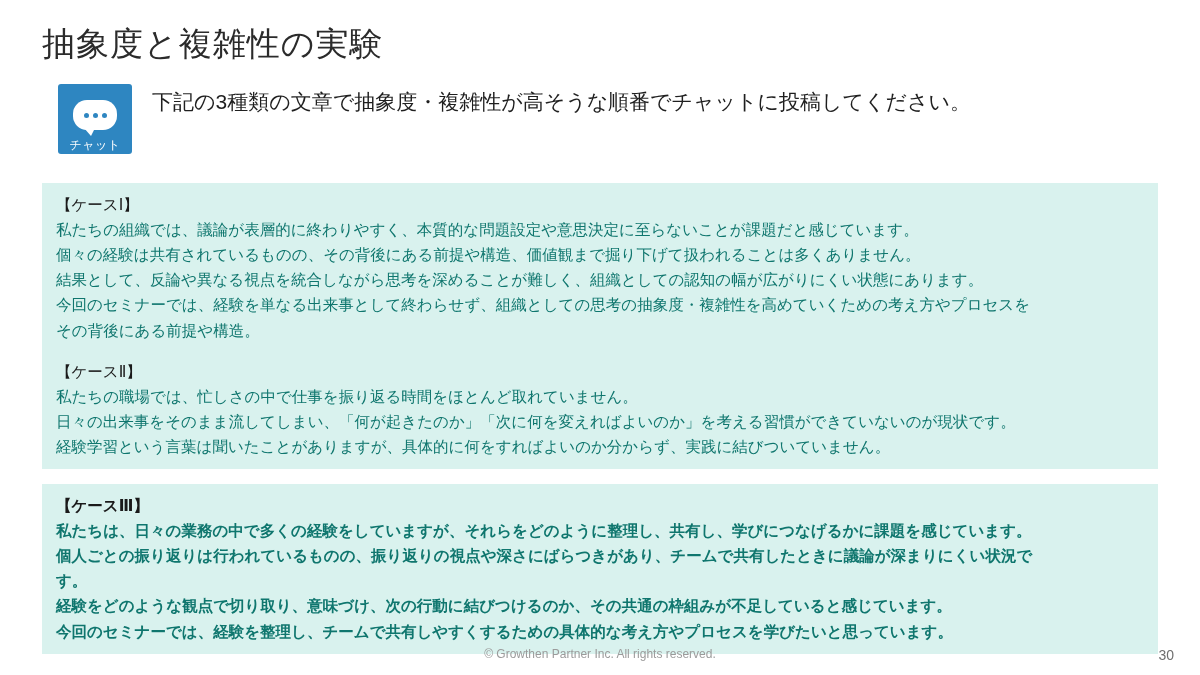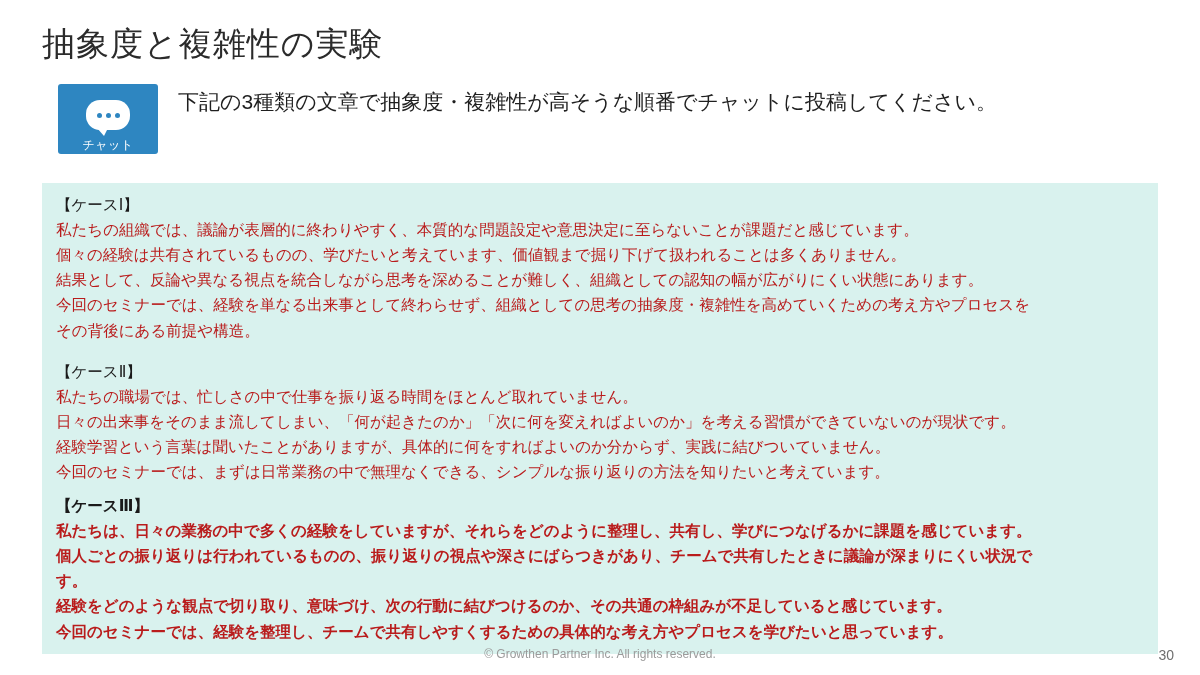--- a/index.html
+++ b/index.html
@@ -33,21 +33,21 @@
   }
   .instruction-block {
     position: absolute;
     left: 58px;
     top: 84px;
     width: 1100px;
     display: flex;
     align-items: flex-start;
   }
   .chat-badge {
-    width: 100px;
+    width: 74px;
     height: 70px;
     background: #2e86c1;
     border-radius: 3px;
     display: flex;
     flex-direction: column;
     align-items: center;
     justify-content: center;
     flex: 0 0 auto;
     padding-top: 16px;
     box-sizing: border-box;
@@ -109,21 +109,21 @@
   #case2 { top: 350px; }
   #case3 { top: 484px; font-weight: bold; }
   .case-title {
     font-size: 15.5px;
     line-height: 1.62;
     color: #1a1a1a;
   }
   .case-line {
     font-size: 15.5px;
     line-height: 1.62;
-    color: #b91c1c;
+    color: #0f766e;
   }
   .footer {
     position: absolute;
     left: 0;
     right: 0;
     bottom: 14px;
     text-align: center;
     font-size: 12px;
     color: #9b9b9b;
   }
@@ -152,32 +152,31 @@
       <div class="chat-label">チャット</div>
     </div>
     <div class="instruction-text">
       <div>下記の3種類の文章で抽象度・複雑性が高そうな順番でチャットに投稿してください。</div>
     </div>
   </div>
 
   <div class="case-box" id="case1">
     <div class="case-title">【ケースⅠ】</div>
     <div class="case-line">私たちの組織では、議論が表層的に終わりやすく、本質的な問題設定や意思決定に至らないことが課題だと感じています。</div>
-    <div class="case-line">個々の経験は共有されているものの、学びたいと考えています、価値観まで掘り下げて扱われることは多くありません。</div>
+    <div class="case-line">個々の経験は共有されているものの、その背後にある前提や構造、価値観まで掘り下げて扱われることは多くありません。</div>
     <div class="case-line">結果として、反論や異なる視点を統合しながら思考を深めることが難しく、組織としての認知の幅が広がりにくい状態にあります。</div>
     <div class="case-line">今回のセミナーでは、経験を単なる出来事として終わらせず、組織としての思考の抽象度・複雑性を高めていくための考え方やプロセスを</div>
     <div class="case-line">その背後にある前提や構造。</div>
   </div>
 
   <div class="case-box" id="case2">
     <div class="case-title">【ケースⅡ】</div>
     <div class="case-line">私たちの職場では、忙しさの中で仕事を振り返る時間をほとんど取れていません。</div>
     <div class="case-line">日々の出来事をそのまま流してしまい、「何が起きたのか」「次に何を変えればよいのか」を考える習慣ができていないのが現状です。</div>
     <div class="case-line">経験学習という言葉は聞いたことがありますが、具体的に何をすればよいのか分からず、実践に結びついていません。</div>
-    <div class="case-line">今回のセミナーでは、まずは日常業務の中で無理なくできる、シンプルな振り返りの方法を知りたいと考えています。</div>
   </div>
 
   <div class="case-box" id="case3">
     <div class="case-title">【ケースⅢ】</div>
     <div class="case-line">私たちは、日々の業務の中で多くの経験をしていますが、それらをどのように整理し、共有し、学びにつなげるかに課題を感じています。</div>
     <div class="case-line">個人ごとの振り返りは行われているものの、振り返りの視点や深さにばらつきがあり、チームで共有したときに議論が深まりにくい状況で</div>
     <div class="case-line">す。</div>
     <div class="case-line">経験をどのような観点で切り取り、意味づけ、次の行動に結びつけるのか、その共通の枠組みが不足していると感じています。</div>
     <div class="case-line">今回のセミナーでは、経験を整理し、チームで共有しやすくするための具体的な考え方やプロセスを学びたいと思っています。</div>
   </div>

